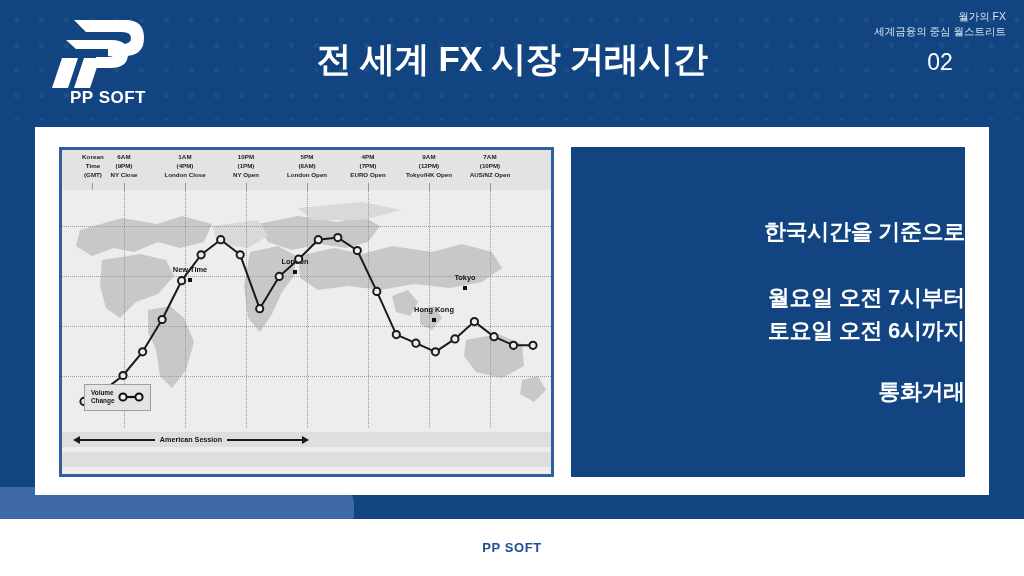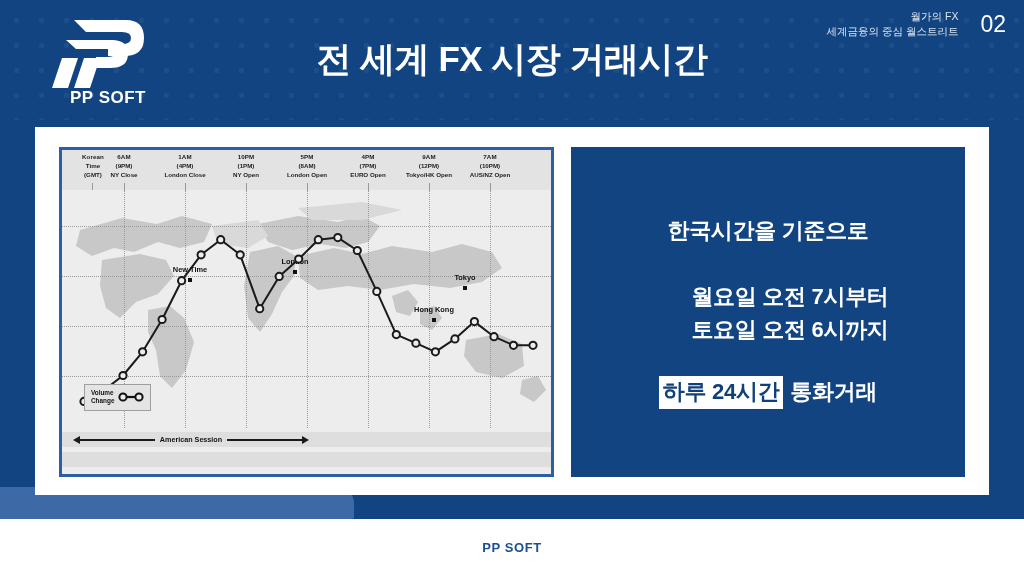--- a/index.html
+++ b/index.html
@@ -42,21 +42,21 @@
     position:absolute;left:0;top:74px;width:112px;text-align:center;
     color:#ffffff;font-weight:bold;font-size:17px;letter-spacing:0.5px;
     font-family:"Liberation Sans",sans-serif;
   }
   .slide-title{
     position:absolute;left:0;top:36px;width:1024px;text-align:center;
     color:#ffffff;font-size:35px;font-weight:bold;letter-spacing:-0.5px;
     font-family:"Liberation Sans","DejaVu Sans",sans-serif;
   }
   .hdr-right{
-    position:absolute;right:18px;top:9px;display:flex;align-items:center;gap:22px;
+    position:absolute;right:18px;top:9px;display:flex;align-items:center;gap:12px;flex-direction:column;
   }
   .hdr-lines{text-align:right;color:#dbe4ef;font-size:10.5px;line-height:1.45;}
   .hdr-page{color:#ffffff;font-size:23px;font-weight:normal;line-height:1;}
 
   
   .card{
     position:absolute;left:35px;top:127px;width:954px;height:368px;
     background:#ffffff;
   }
 
@@ -126,21 +126,21 @@
   .sbar .ah{
     position:absolute;top:50%;transform:translateY(-50%);
     width:0;height:0;border-top:4px solid transparent;border-bottom:4px solid transparent;
   }
   .row-bg{position:absolute;height:15px;background:#dedede;}
 
   
   .rpanel{
     position:absolute;left:536px;top:20px;width:394px;height:330px;
     background:#114481;
-    display:flex;flex-direction:column;align-items:center;justify-content:center;
+    display:flex;flex-direction:column;align-items:flex-end;justify-content:center;
     color:#ffffff;
   }
   .rp-l1{font-size:22px;font-weight:bold;margin-bottom:34px;letter-spacing:-0.3px;}
   .rp-l2{font-size:22px;font-weight:bold;line-height:1.5;text-align:center;letter-spacing:-0.3px;margin-left:44px;}
   .rp-l3{margin-top:30px;font-size:22px;font-weight:bold;letter-spacing:-0.3px;
          display:flex;align-items:center;gap:7px;}
   .hl{background:#ffffff;color:#10407a;padding:1px 4px 2px 4px;}
 
   
   .footer{
@@ -348,21 +348,20 @@
       </div>
     </div>
 
     <div class="rpanel">
       <div class="rp-l1">한국시간을 기준으로</div>
       <div class="rp-l2">
         <div>월요일 오전 7시부터</div>
         <div>토요일 오전 6시까지</div>
       </div>
       <div class="rp-l3">
-        <span class="hl">하루 24시간</span>
         <span>통화거래</span>
       </div>
     </div>
 
   </div>
 
   <div class="footer">
     <span class="ft">PP SOFT</span>
   </div>
 

